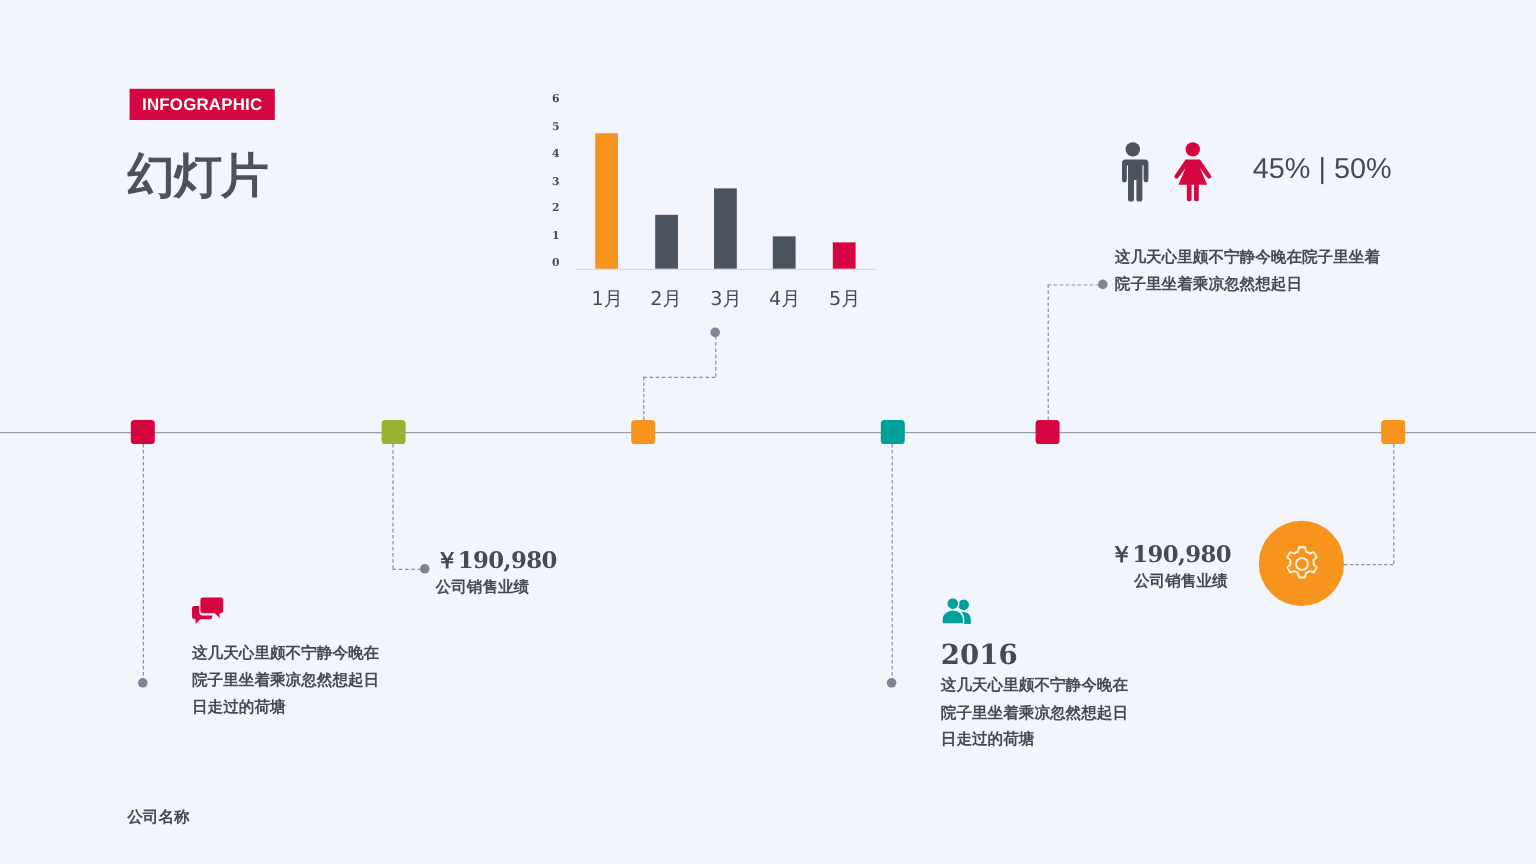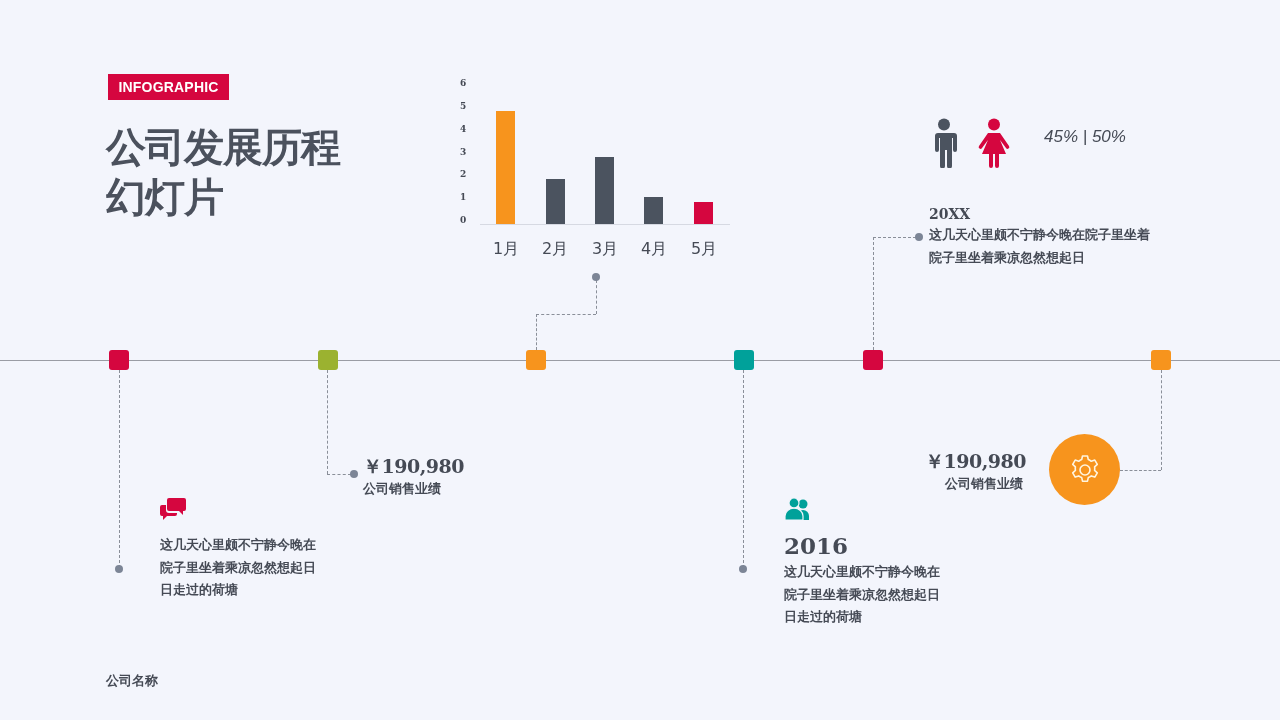--- a/index.html
+++ b/index.html
@@ -12,30 +12,29 @@
   .dash-v{border-left:1px dashed #8a8f99;width:0;}
   .dash-h{border-top:1px dashed #8a8f99;height:0;}
   .dot{width:8px;height:8px;border-radius:50%;background:#7c8596;}
   .money{font-family:"DejaVu Serif","Liberation Serif",serif;font-weight:bold;font-size:19px;color:#454a55;letter-spacing:-0.5px;}
   .sub{font-size:13px;font-weight:bold;color:#454a55;}
   .year{font-family:"DejaVu Serif","Liberation Serif",serif;font-weight:bold;font-size:23px;color:#454a55;}
   .para{font-size:13px;font-weight:bold;line-height:22.5px;color:#454a55;}
   .chart-tick{font-family:"DejaVu Serif",serif;font-size:9px;font-weight:bold;color:#454a55;width:12px;text-align:left;}
   .bar{position:absolute;bottom:0;width:19px;}
   .xlabel{font-size:16px;color:#454a55;width:40px;text-align:center;}
-  .stat{font-size:17px;color:#454a55;font-family:"Liberation Sans",sans-serif;font-style:italic;}
+  .stat{font-size:24px;color:#454a55;font-family:"Liberation Sans",sans-serif;}
   .gear-circle{left:1049px;top:434px;width:71px;height:71px;border-radius:50%;background:#f7941d;display:flex;align-items:center;justify-content:center;}
   .footer{left:106px;top:672px;font-size:13px;font-weight:bold;color:#454a55;}
 </style>
 </head>
 <body>
 
 <div class="abs badge">INFOGRAPHIC</div>
 <div class="abs title">
-  <div>公司发展历程</div>
   <div>幻灯片</div>
 </div>
 
 <div class="abs" style="left:455px;top:75px;width:280px;height:190px;">
   <div>
     <div class="abs chart-tick" style="left:5px;top:3px;">6</div>
     <div class="abs chart-tick" style="left:5px;top:26px;">5</div>
     <div class="abs chart-tick" style="left:5px;top:49px;">4</div>
     <div class="abs chart-tick" style="left:5px;top:72px;">3</div>
     <div class="abs chart-tick" style="left:5px;top:94px;">2</div>
@@ -96,21 +95,20 @@
 <div class="abs dot" style="left:739px;top:565px;"></div>
 
 <div class="abs dash-v" style="left:873px;top:237px;height:113px;"></div>
 <div class="abs dash-h" style="left:873px;top:237px;width:43px;"></div>
 <div class="abs dot" style="left:915px;top:233px;"></div>
 
 <div class="abs dash-v" style="left:1161px;top:370px;height:100px;"></div>
 <div class="abs dash-h" style="left:1120px;top:470px;width:41px;"></div>
 
 <div class="abs" style="left:929px;top:204px;">
-  <div class="year" style="font-size:14px;line-height:20px;">20XX</div>
   <div class="para">这几天心里颇不宁静今晚在院子里坐着</div>
   <div class="para">院子里坐着乘凉忽然想起日</div>
 </div>
 
 <div class="abs" style="left:363px;top:454px;">
   <div class="money">￥190,980</div>
   <div class="sub">公司销售业绩</div>
 </div>
 
 <div class="abs" style="left:925px;top:449px;text-align:right;width:98px;">

